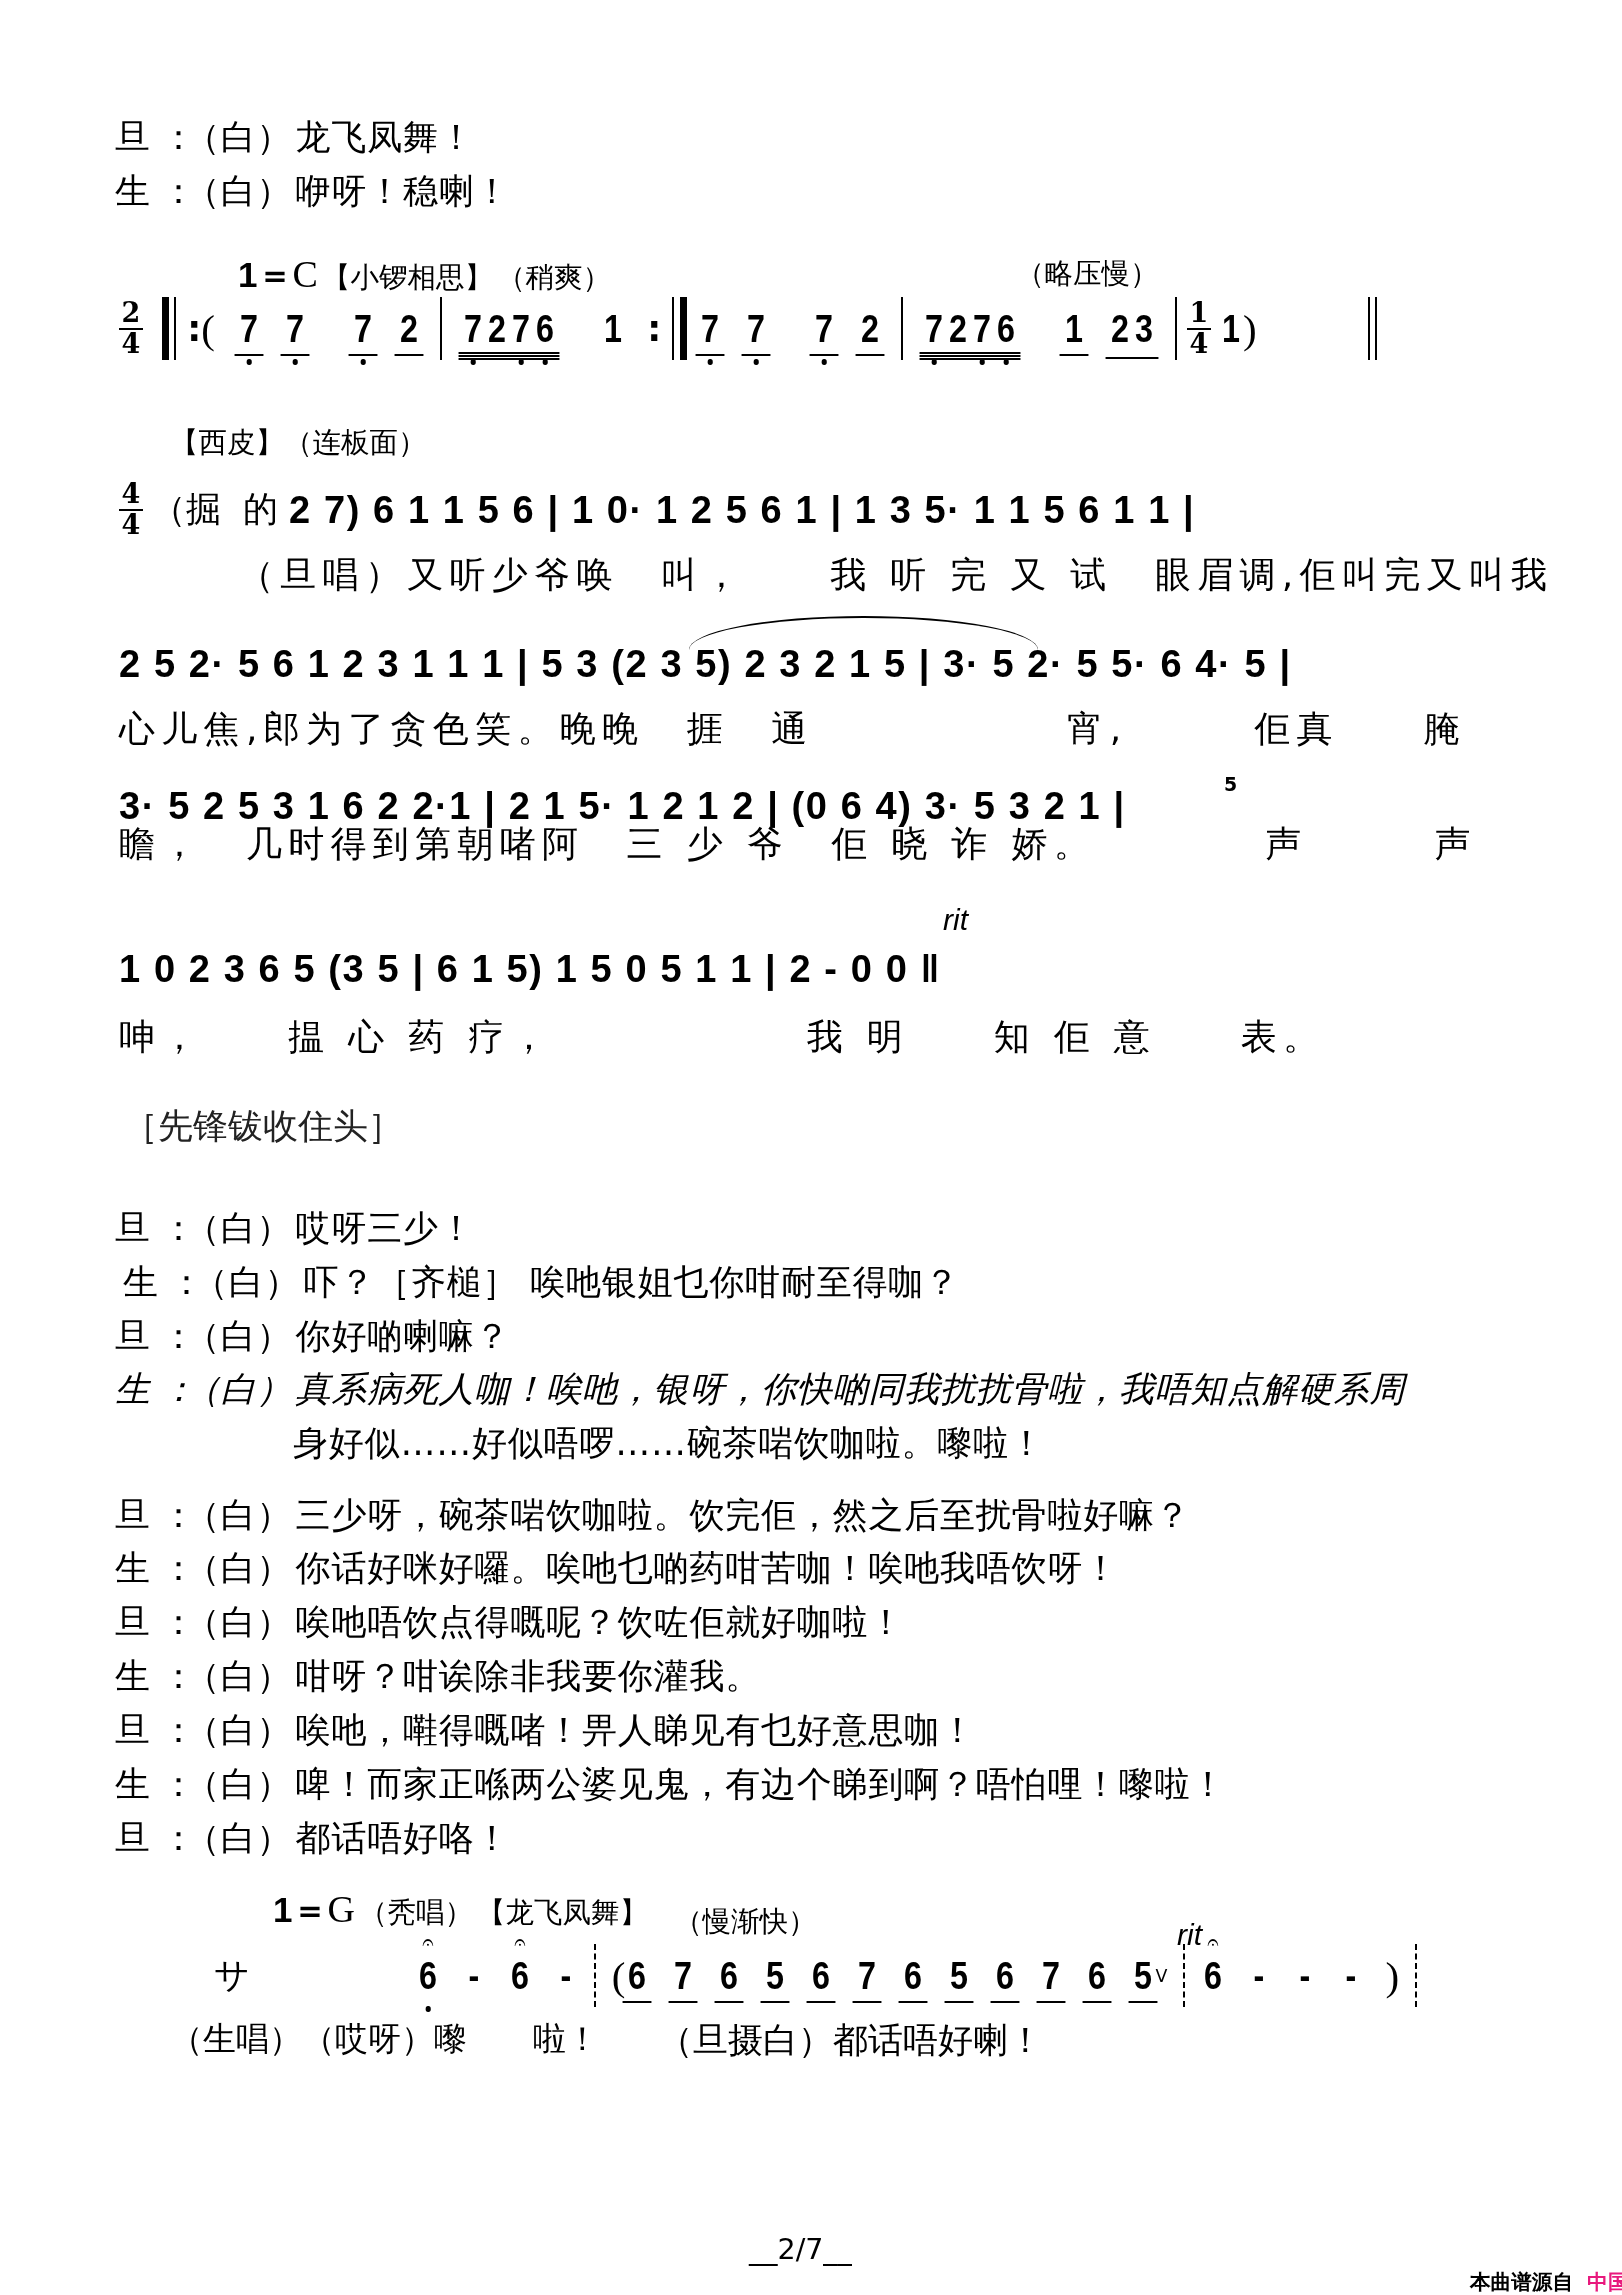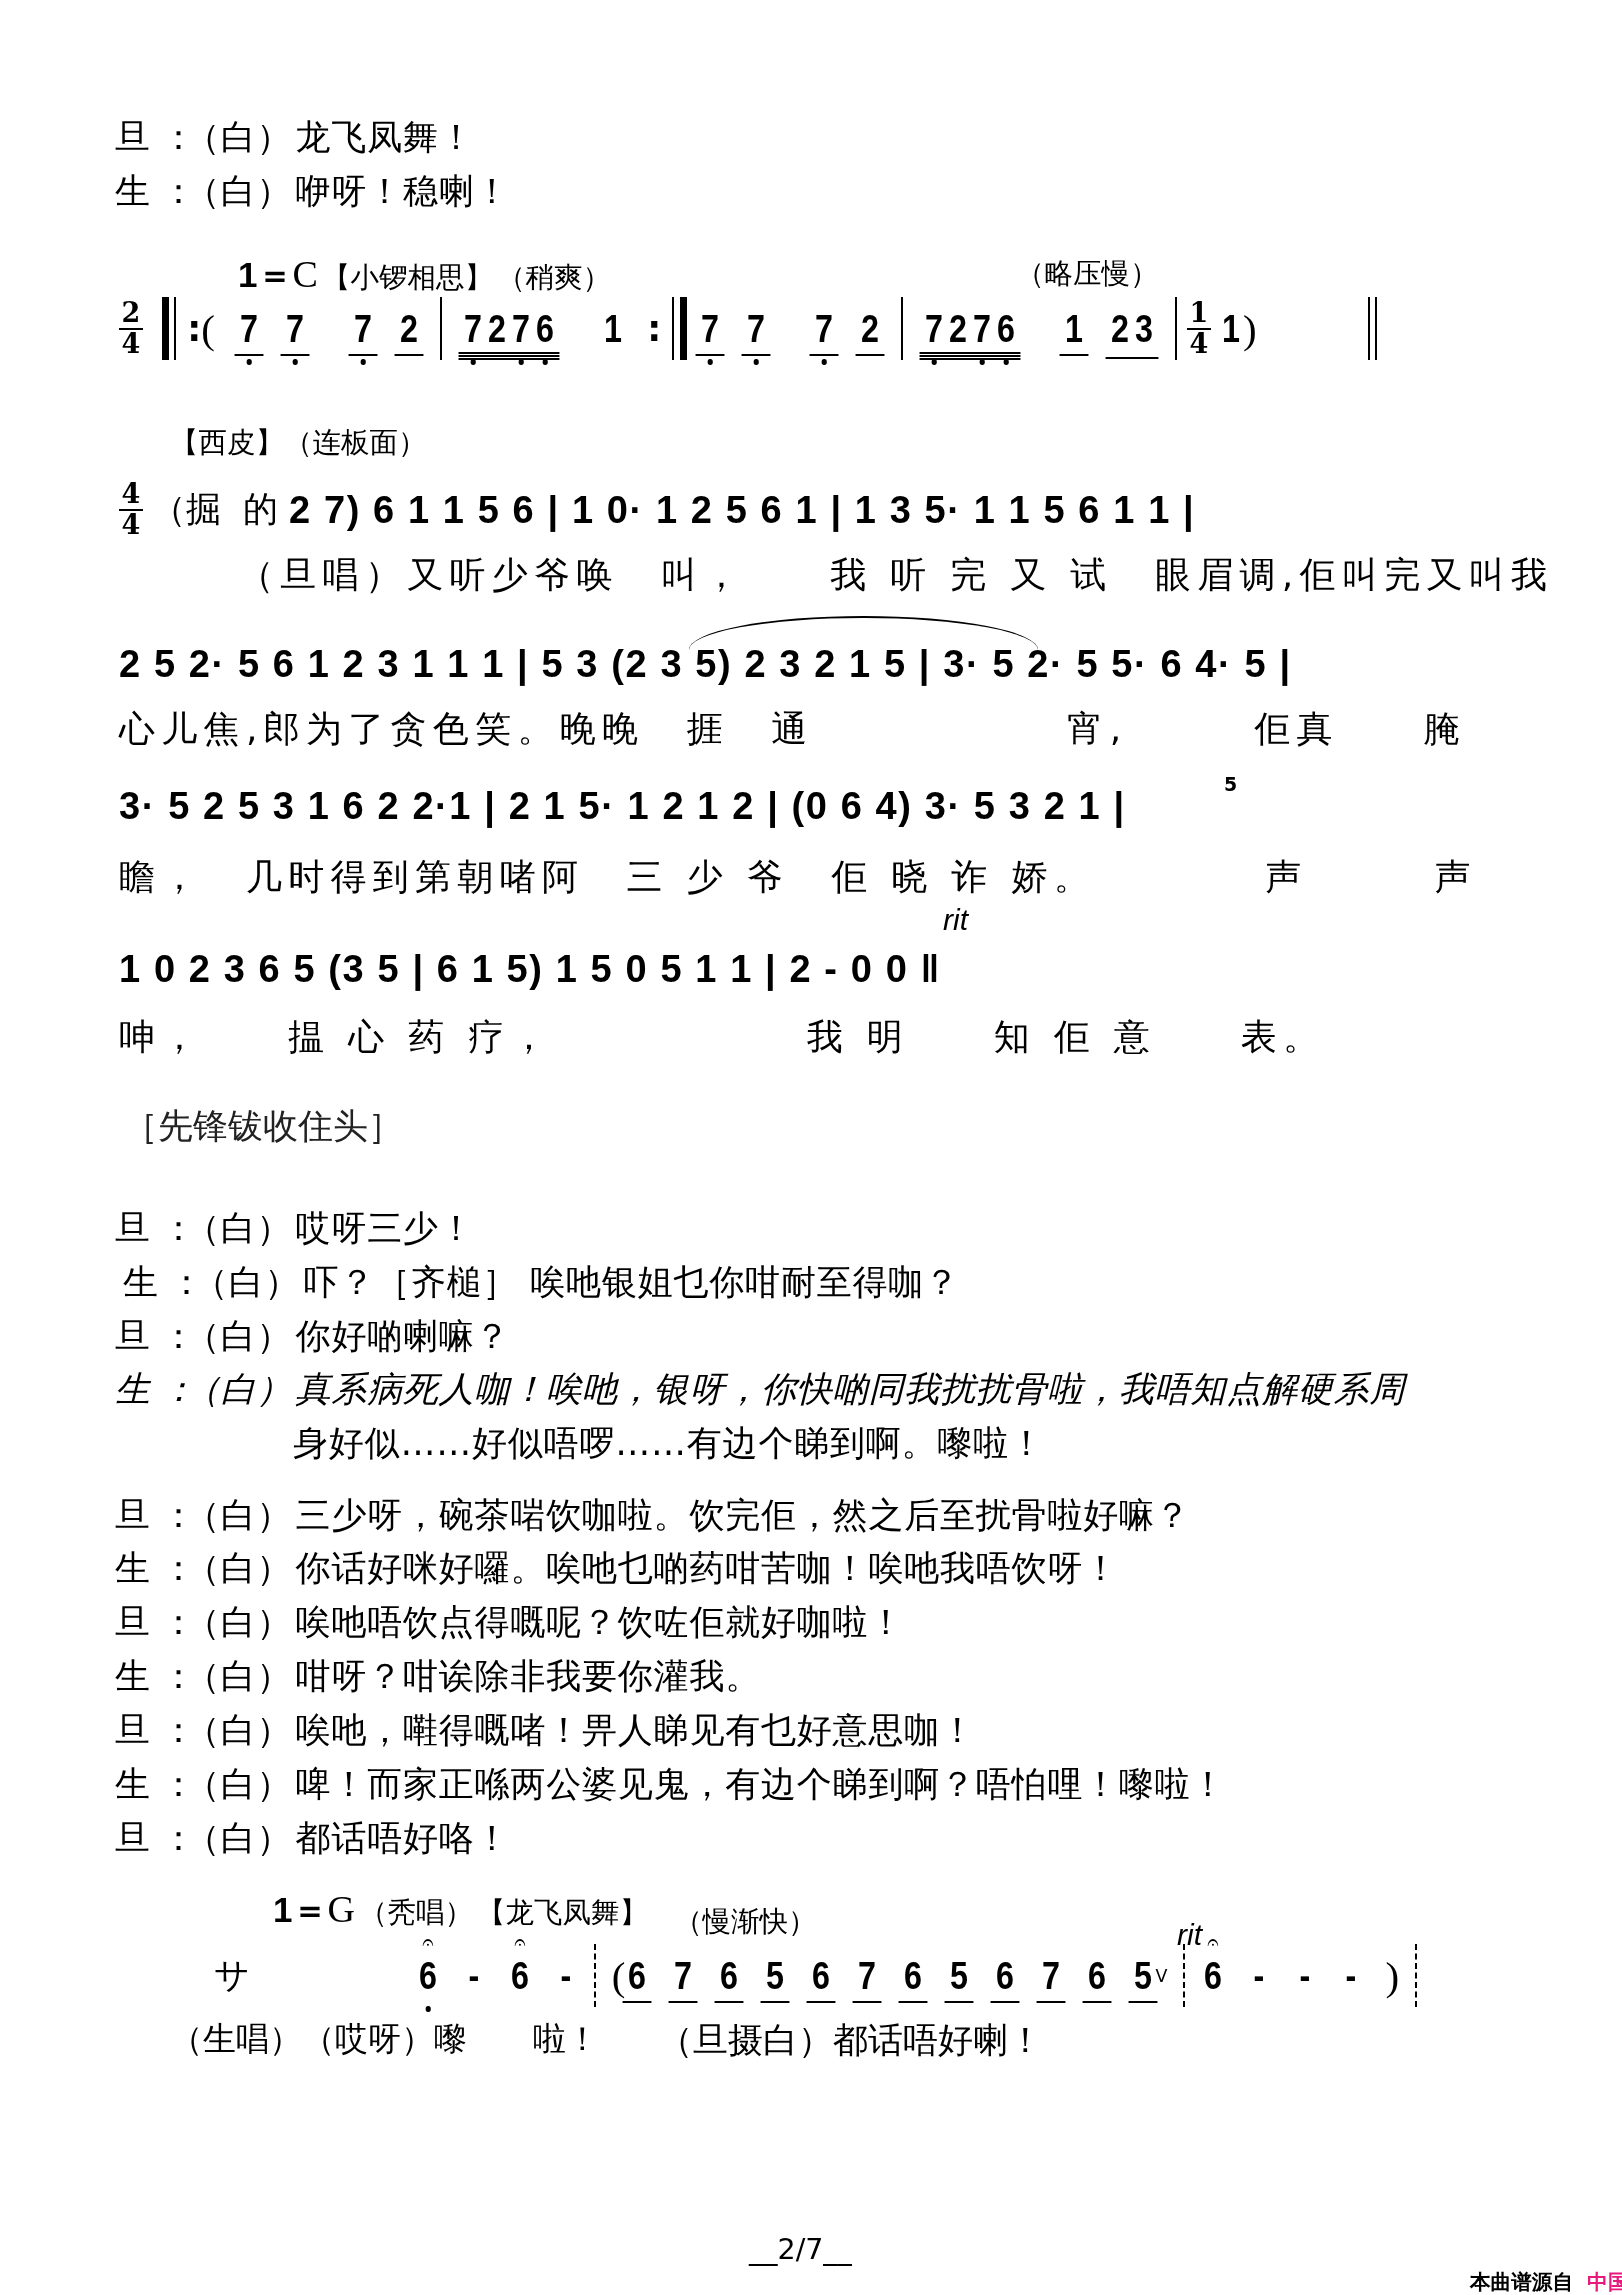--- a/index.html
+++ b/index.html
@@ -135,35 +135,35 @@
 <div class="abs" style="left:689px; top:616px; width:349px; height:32px; border-top:2.4px solid #000; border-radius:50% 50% 0 0 / 100% 100% 0 0;"></div>
 <div class="staff" style="left:119px; top:628px;">
   <span class="n" style="letter-spacing:1.6px; transform:none;">2 5 2· 5 6 1 2 3 1 1 1 | 5 3 (2 3 5) 2 3 2 1 5 | 3· 5 2· 5 5· 6 4· 5 |</span>
 </div>
 <div class="lyric" style="left:119px; top:705px;">心儿焦,郎为了贪色笑。晚晚　捱　通　　　　　　宵,　　　佢真　　腌</div>
 
 <div class="staff" style="left:119px; top:770px;">
   <span class="n" style="letter-spacing:1.6px; transform:none;">3· 5 2 5 3 1 6 2 2·1 | 2 1 5· 1 2 1 2 | (0 6 4) 3· 5 3 2 1 |</span>
 </div>
 <div class="abs" style="left:1224px; top:773px; font-size:19px; font-weight:bold;">5</div>
-<div class="lyric" style="left:119px; top:853px;">瞻，　几时得到第朝啫阿　三 少 爷　佢 晓 诈 娇。　　　　声　　　声</div>
+<div class="lyric" style="left:119px; top:820px;">瞻，　几时得到第朝啫阿　三 少 爷　佢 晓 诈 娇。　　　　声　　　声</div>
 
 <div class="abs rit" style="left:943px; top:903px;">rit</div>
 <div class="staff" style="left:119px; top:933px;">
   <span class="n" style="letter-spacing:1.6px; transform:none;">1 0 2 3 6 5 (3 5 | 6 1 5) 1 5 0 5 1 1 | 2 - 0 0 ‖</span>
 </div>
 <div class="lyric" style="left:119px; top:1013px;">呻，　　揾 心 药 疗，　　　　　　我 明　　知 佢 意　　表。</div>
 
 <div class="abs" style="left:123px; top:1103px; font-size:35px; color:#222;">［先锋钹收住头］</div>
 
 <div class="abs dlg" style="left:115px; top:1211px;"><span class="role">旦</span><span class="colon">：</span><span class="bai">（白）</span><span>哎呀三少！</span></div>
 <div class="abs dlg" style="left:115px; top:1265px;margin-left:8px;"><span class="role">生</span><span class="colon">：</span><span class="bai">（白）</span><span>吓？［齐槌］ 唉吔银姐乜你咁耐至得咖？</span></div>
 <div class="abs dlg" style="left:115px; top:1319px;"><span class="role">旦</span><span class="colon">：</span><span class="bai">（白）</span><span>你好啲喇嘛？</span></div>
 <div class="abs dlg" style="left:115px; top:1372px;font-style:italic;"><span class="role">生</span><span class="colon">：</span><span class="bai">（白）</span><span>真系病死人咖！唉吔，银呀，你快啲同我扰扰骨啦，我唔知点解硬系周</span></div>
-<div class="abs dlg" style="left:293px; top:1426px;">身好似……好似唔啰……有边个睇到啊。嚟啦！</div>
+<div class="abs dlg" style="left:293px; top:1426px;">身好似……好似唔啰……碗茶啱饮咖啦。嚟啦！</div>
 <div class="abs dlg" style="left:115px; top:1498px;"><span class="role">旦</span><span class="colon">：</span><span class="bai">（白）</span><span>三少呀，碗茶啱饮咖啦。饮完佢，然之后至扰骨啦好嘛？</span></div>
 <div class="abs dlg" style="left:115px; top:1551px;"><span class="role">生</span><span class="colon">：</span><span class="bai">（白）</span><span>你话好咪好囉。唉吔乜啲药咁苦咖！唉吔我唔饮呀！</span></div>
 <div class="abs dlg" style="left:115px; top:1605px;"><span class="role">旦</span><span class="colon">：</span><span class="bai">（白）</span><span>唉吔唔饮点得嘅呢？饮咗佢就好咖啦！</span></div>
 <div class="abs dlg" style="left:115px; top:1659px;"><span class="role">生</span><span class="colon">：</span><span class="bai">（白）</span><span>咁呀？咁诶除非我要你灌我。</span></div>
 <div class="abs dlg" style="left:115px; top:1713px;"><span class="role">旦</span><span class="colon">：</span><span class="bai">（白）</span><span>唉吔，嚡得嘅啫！畀人睇见有乜好意思咖！</span></div>
 <div class="abs dlg" style="left:115px; top:1767px;"><span class="role">生</span><span class="colon">：</span><span class="bai">（白）</span><span>啤！而家正喺两公婆见鬼，有边个睇到啊？唔怕哩！嚟啦！</span></div>
 <div class="abs dlg" style="left:115px; top:1821px;"><span class="role">旦</span><span class="colon">：</span><span class="bai">（白）</span><span>都话唔好咯！</span></div>
 
 <div class="abs" style="left:273px; top:1887px;text-align:center;">
   <span class="key"><span>1＝</span><span class="kc">G</span></span>

